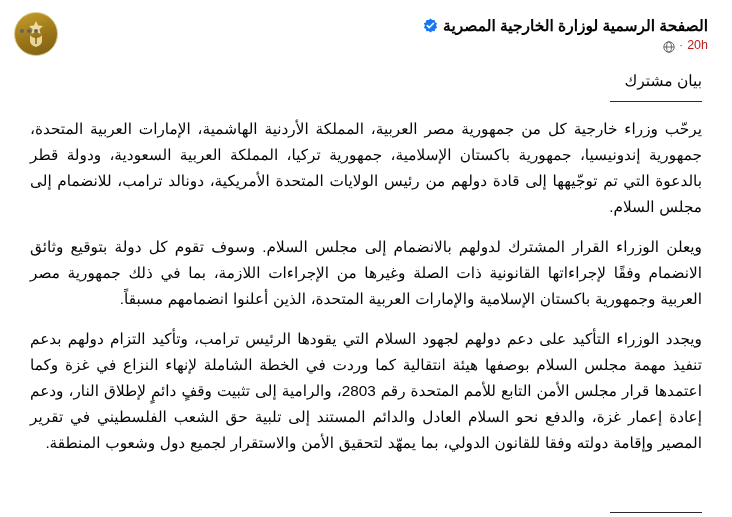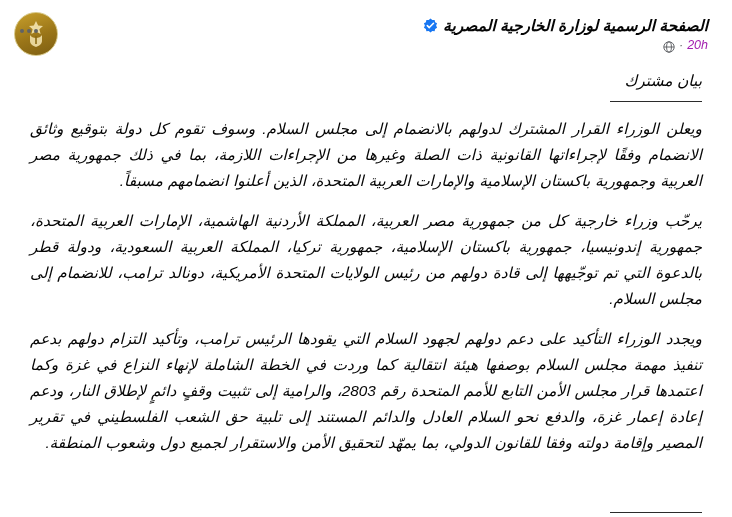--- a/index.html
+++ b/index.html
@@ -12,21 +12,20 @@
     background: #ffffff;
     font-family: "Liberation Sans", sans-serif;
     color: #050505;
     overflow: hidden;
   }
   .post {
     width: 732px;
     height: 517px;
     position: relative;
     box-sizing: border-box;
-    font-style: italic;
   }
   
   .post-header {
     display: flex;
     flex-direction: row-reverse;
     align-items: flex-start;
     padding: 12px 14px 0 14px;
     box-sizing: border-box;
     position: relative;
   }
@@ -84,21 +83,21 @@
   }
   .meta-row {
     display: flex;
     flex-direction: row;
     align-items: center;
     gap: 4px;
     margin-top: 2px;
   }
   .meta-time {
     font-size: 12.5px;
-    color: #a21caf;
+    color: #b91c1c;
     line-height: 16px;
   }
   .meta-sep {
     font-size: 12.5px;
     color: #65676b;
     line-height: 16px;
   }
   .globe-icon {
     width: 12px;
     height: 12px;
@@ -206,19 +205,19 @@
     <div class="more-btn">
       <span></span>
       <span></span>
       <span></span>
     </div>
   </div>
 
   <div class="post-body">
     <div class="statement-title">بيان مشترك</div>
     <div class="divider"></div>
+    <p class="para">يرحّب وزراء خارجية كل من جمهورية مصر العربية، المملكة الأردنية الهاشمية، الإمارات العربية المتحدة، جمهورية إندونيسيا، جمهورية باكستان الإسلامية، جمهورية تركيا، المملكة العربية السعودية، ودولة قطر بالدعوة التي تم توجّيهها إلى قادة دولهم من رئيس الولايات المتحدة الأمريكية، دونالد ترامب،  للانضمام إلى مجلس السلام.</p>
     <p class="para">ويعلن الوزراء القرار المشترك لدولهم بالانضمام إلى مجلس السلام. وسوف  تقوم كل دولة بتوقيع وثائق الانضمام وفقًا لإجراءاتها القانونية ذات الصلة وغيرها من الإجراءات اللازمة، بما في ذلك جمهورية مصر العربية وجمهورية باكستان الإسلامية والإمارات العربية المتحدة، الذين أعلنوا انضمامهم مسبقاً.</p>
-    <p class="para">يرحّب وزراء خارجية كل من جمهورية مصر العربية، المملكة الأردنية الهاشمية، الإمارات العربية المتحدة، جمهورية إندونيسيا، جمهورية باكستان الإسلامية، جمهورية تركيا، المملكة العربية السعودية، ودولة قطر بالدعوة التي تم توجّيهها إلى قادة دولهم من رئيس الولايات المتحدة الأمريكية، دونالد ترامب،  للانضمام إلى مجلس السلام.</p>
     <p class="para">ويجدد الوزراء التأكيد على دعم دولهم لجهود السلام التي يقودها الرئيس ترامب، وتأكيد التزام دولهم بدعم تنفيذ مهمة مجلس السلام بوصفها هيئة انتقالية كما وردت في الخطة الشاملة لإنهاء النزاع في غزة وكما اعتمدها قرار مجلس الأمن التابع للأمم المتحدة رقم 2803، والرامية إلى تثبيت وقفٍ دائمٍ لإطلاق النار، ودعم إعادة إعمار غزة، والدفع نحو السلام العادل والدائم المستند إلى تلبية حق الشعب الفلسطيني في تقرير المصير وإقامة دولته وفقا للقانون الدولي، بما يمهّد  لتحقيق الأمن والاستقرار لجميع دول وشعوب المنطقة.</p>
   </div>
 
   <div class="bottom-rule"></div>
 </div>
 
 </body></html>

